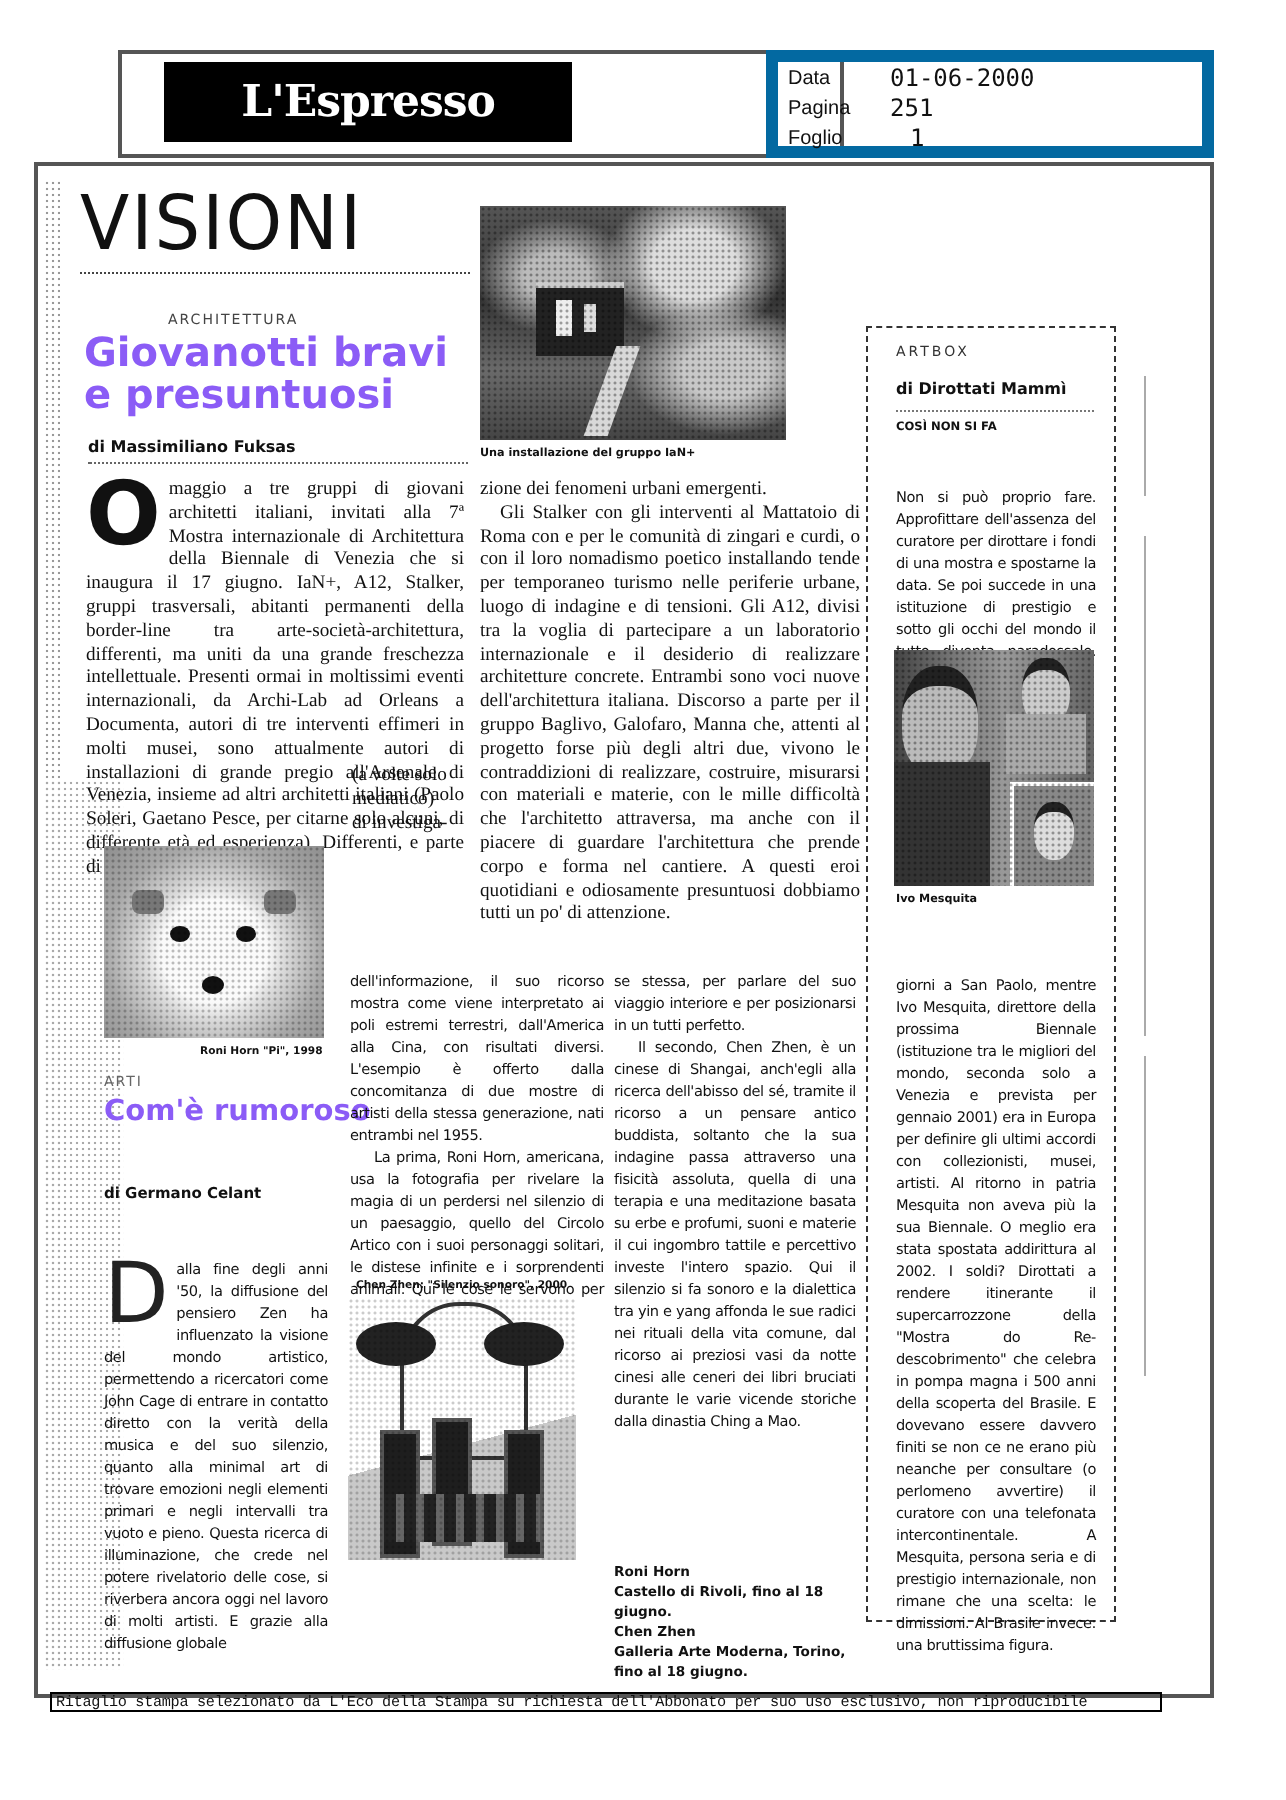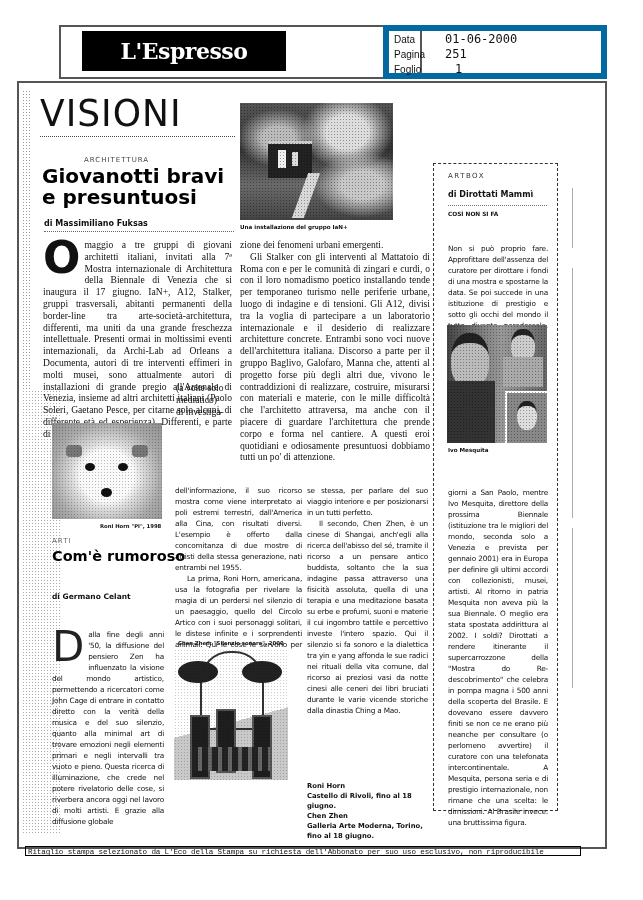--- a/index.html
+++ b/index.html
@@ -16,21 +16,21 @@
   .main { position: absolute; left: 17px; top: 81px; width: 590px; height: 768px; border: 2px solid #555; border-top: 2px solid #555; box-sizing: border-box; }
 
   
   .dotstrip { position: absolute; left: 22px; top: 90px; width: 8px; height: 745px; background-image: radial-gradient(#999 0.6px, transparent 0.8px); background-size: 3px 3px; }
   .dotstrip2 { position: absolute; left: 22px; top: 390px; width: 40px; height: 445px; background-image: radial-gradient(#aaa 0.6px, transparent 0.8px); background-size: 3px 3px; }
 
   .visioni { position: absolute; left: 40px; top: 93px; font-family: "DejaVu Sans", sans-serif; font-size: 36px; font-weight: normal; letter-spacing: 1px; color: #111; line-height: 40px; transform: scaleY(1.05); }
   .visioni-rule { position: absolute; left: 40px; top: 136px; width: 195px; border-top: 1px dotted #444; }
 
   .kicker { position: absolute; font-family: "DejaVu Sans", sans-serif; font-size: 7px; letter-spacing: 1px; color: #444; text-transform: uppercase; }
-  .headline { position: absolute; font-family: "DejaVu Sans", sans-serif; font-weight: bold; color: #000000; line-height: 1.05; }
+  .headline { position: absolute; font-family: "DejaVu Sans", sans-serif; font-weight: bold; color: #8b5cf6; line-height: 1.05; }
   .byline { position: absolute; font-family: "DejaVu Sans", sans-serif; font-weight: bold; font-size: 8px; color: #111; }
   .byline-rule { position: absolute; border-top: 1px dotted #666; }
 
   .body-serif { position: absolute; font-family: "Liberation Serif", serif; font-size: 9.6px; line-height: 11.8px; text-align: justify; color: #111; }
   .body-sans { position: absolute; font-family: "DejaVu Sans", sans-serif; font-size: 7.3px; line-height: 11px; text-align: justify; color: #111; letter-spacing: -0.2px; margin-top: 24px; }
 
   .dropcap { float: left; font-family: "DejaVu Sans", sans-serif; font-size: 44px; line-height: 38px; margin: 0 4px 0 0; font-weight: bold; color: #111; }
   .dropcap-d { float: left; font-family: "DejaVu Sans", sans-serif; font-size: 42px; line-height: 36px; margin: 0 4px 0 0; color: #222; font-weight: normal; }
 
   .caption { position: absolute; font-family: "DejaVu Sans", sans-serif; font-weight: bold; font-size: 5.6px; color: #111; }

